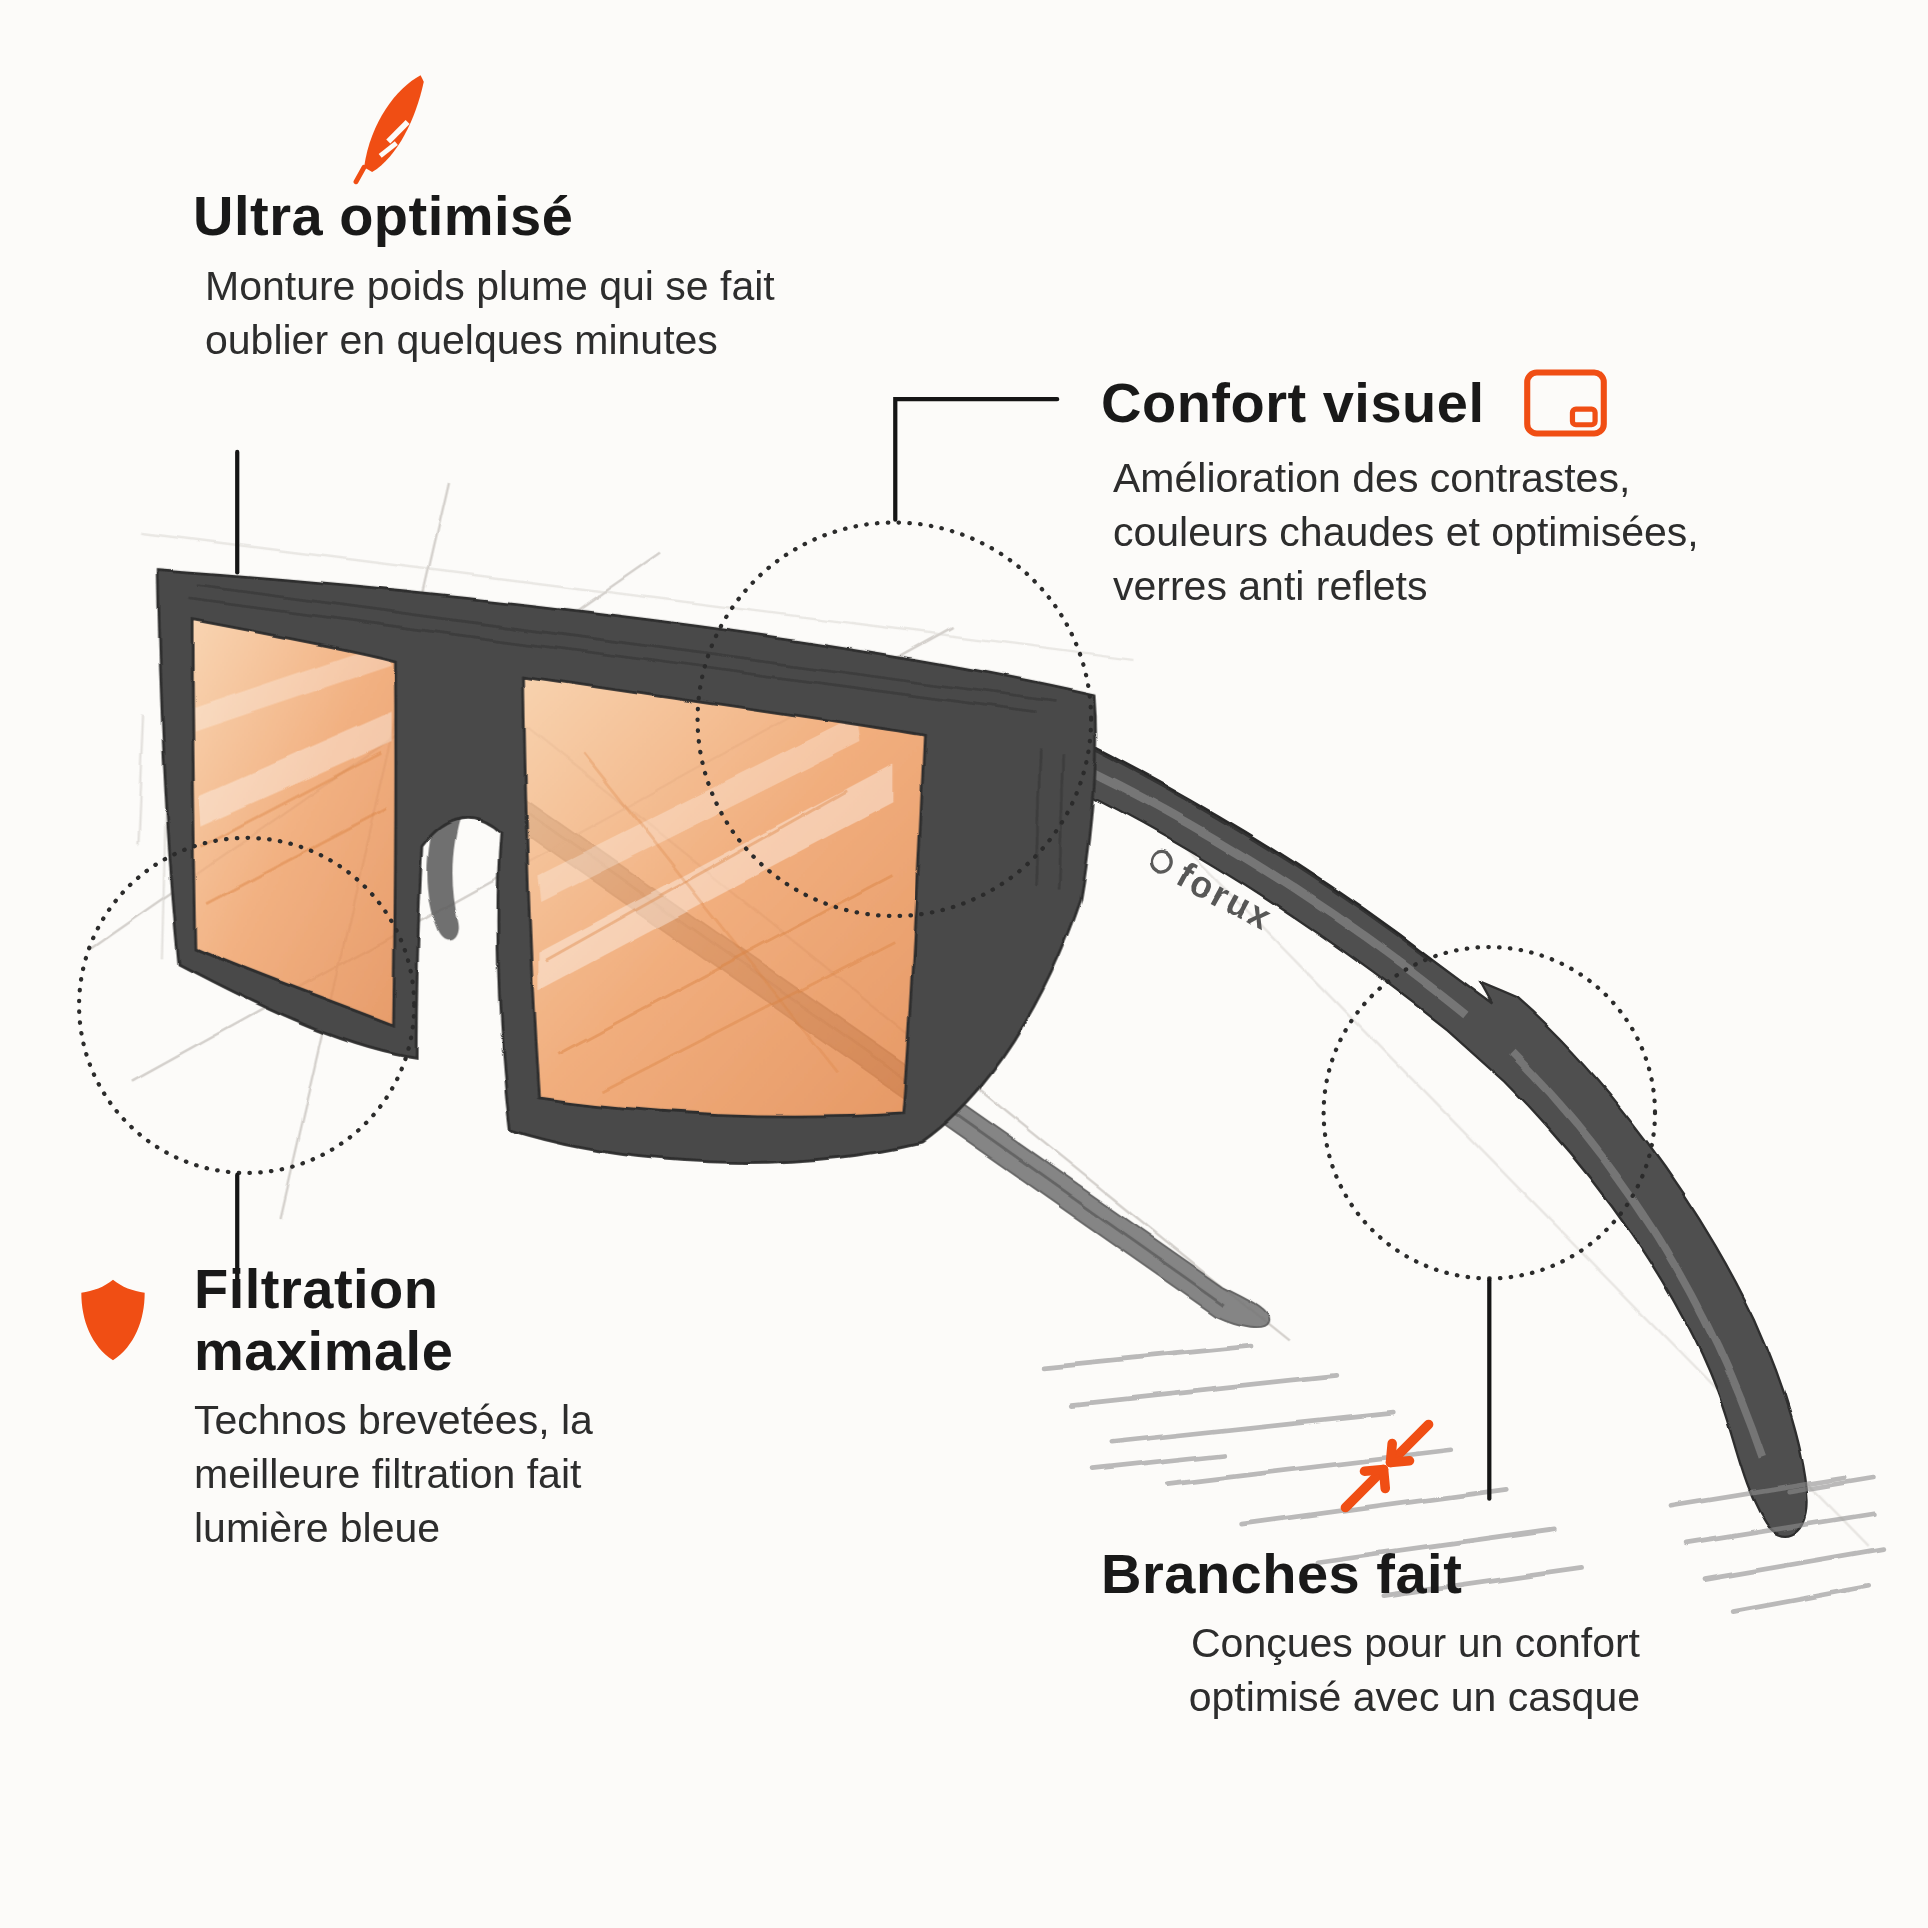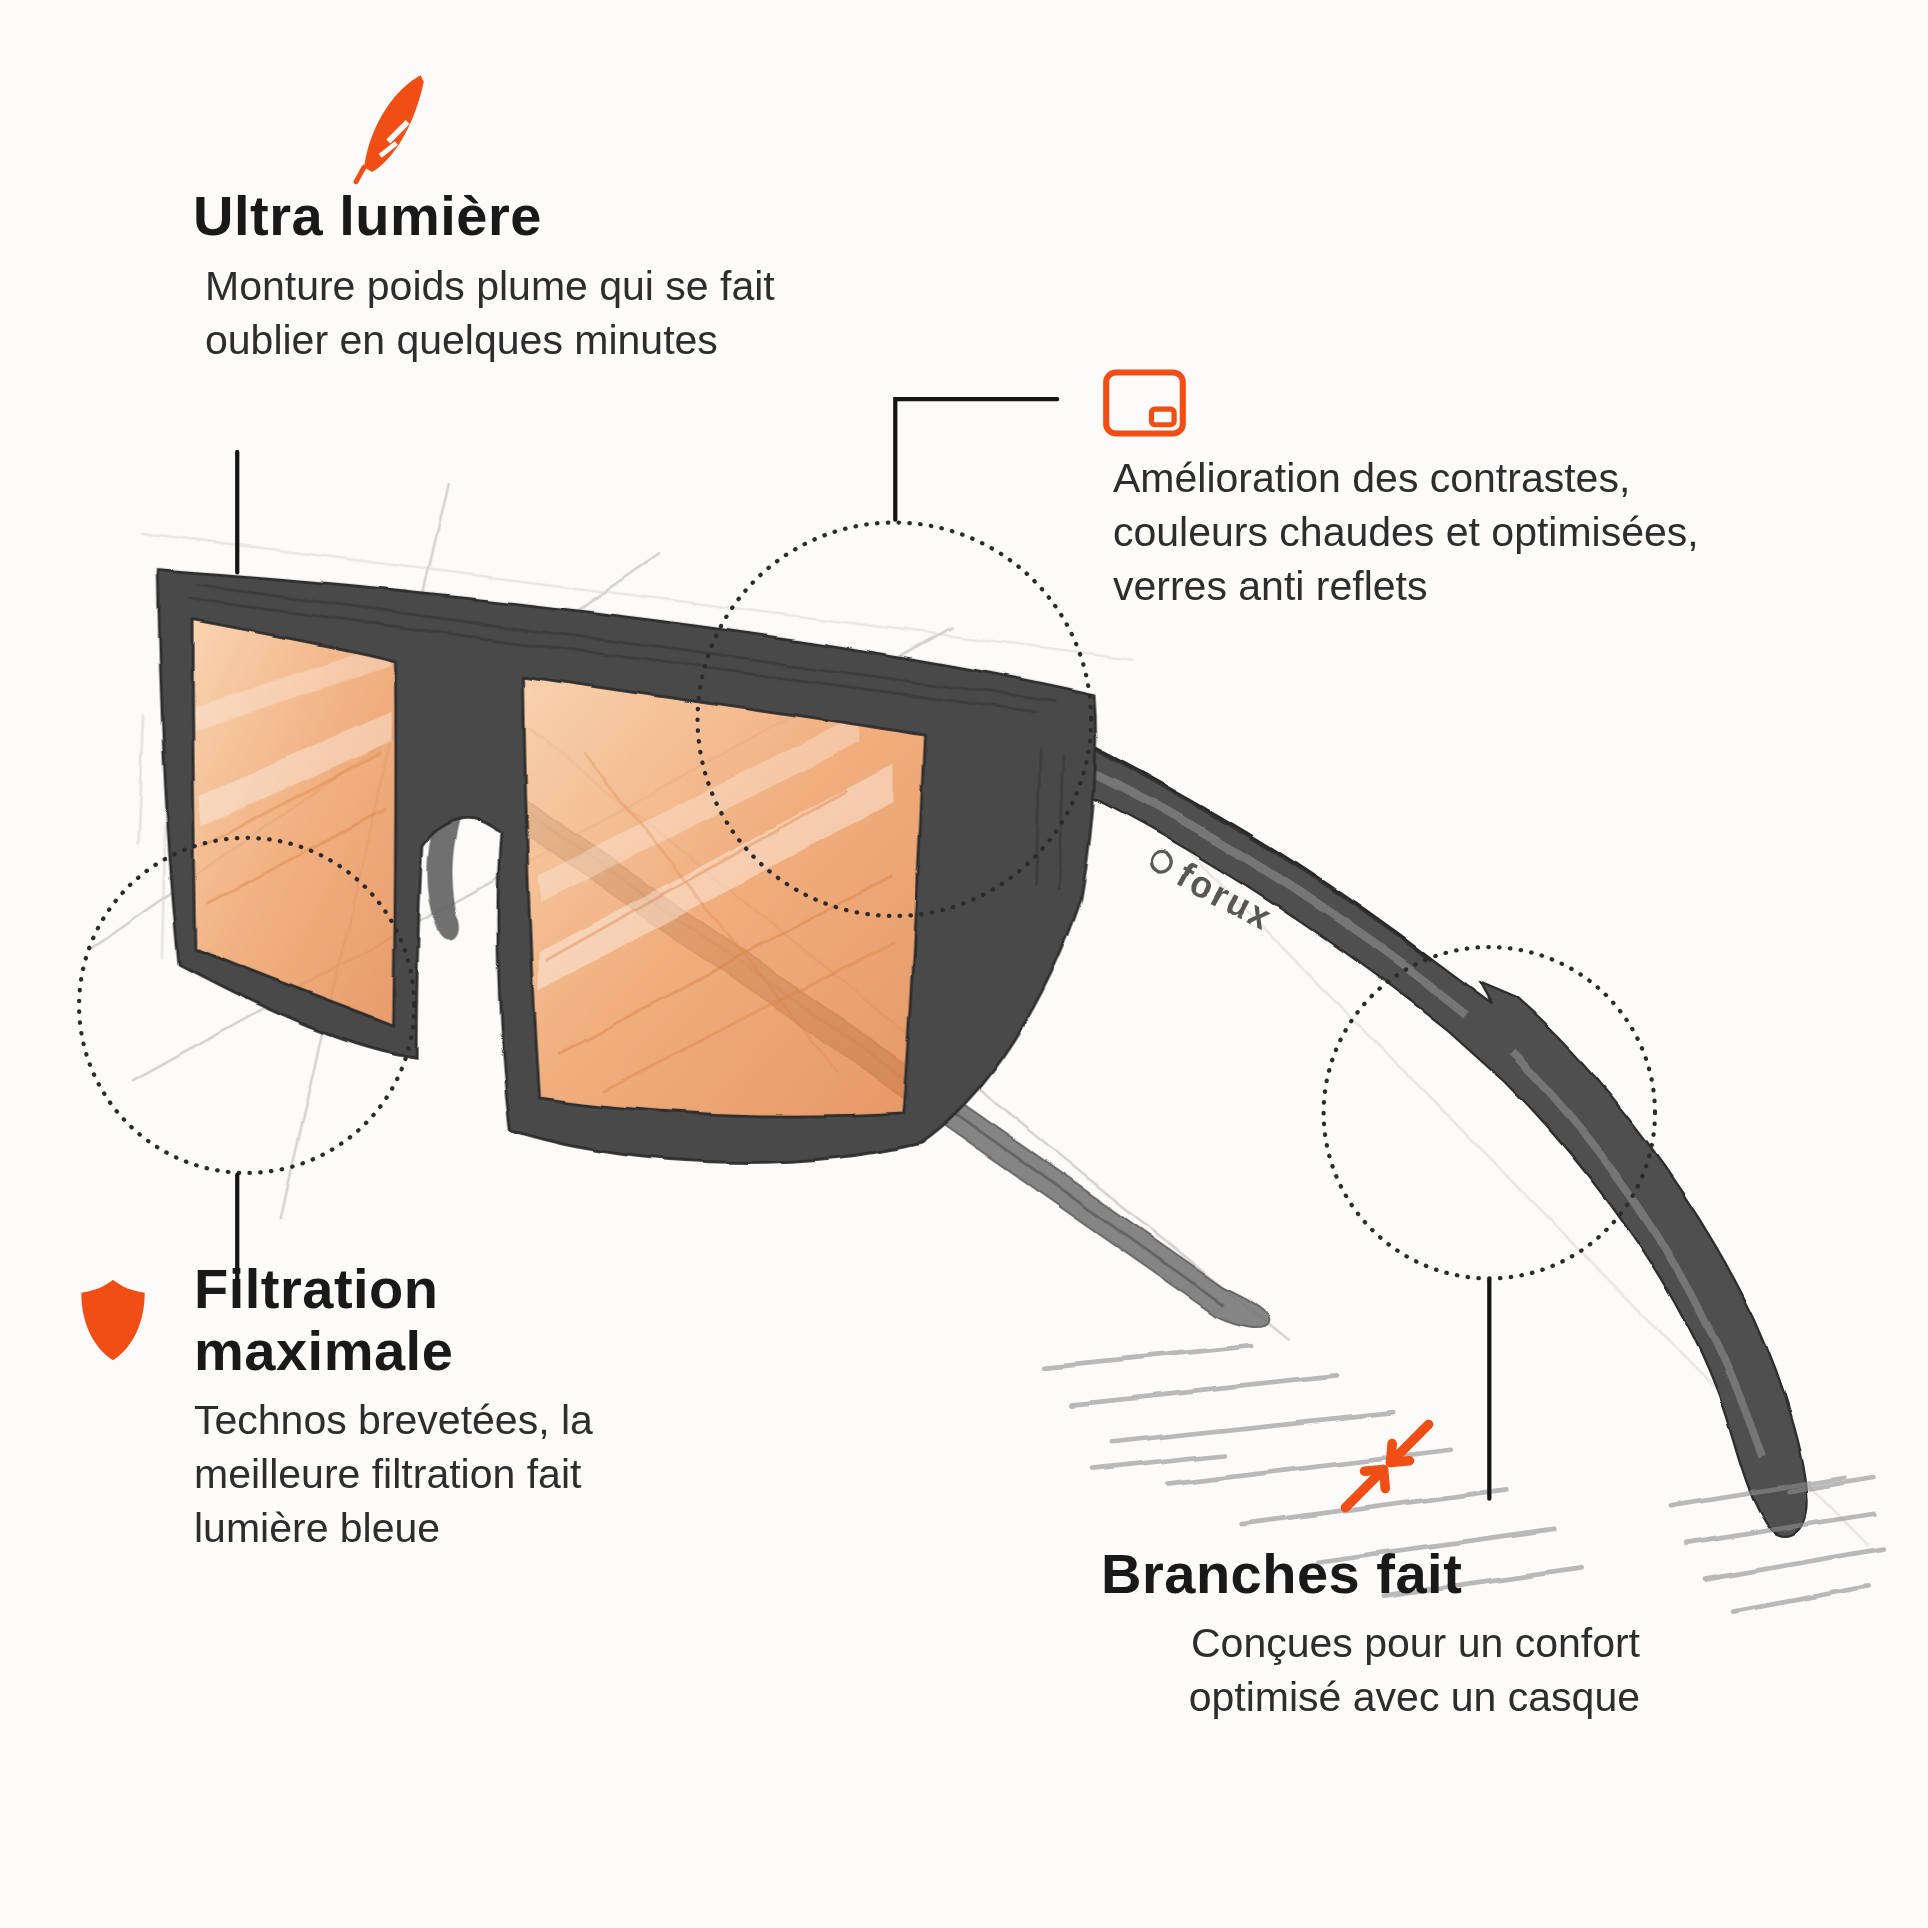--- a/index.html
+++ b/index.html
@@ -154,26 +154,27 @@
 
   <section class="feature" style="left:193px;top:72px;width:621px;">
     <div class="icon" style="margin-left:158px;">
       <svg width="81" height="113" viewBox="0 0 100 140">
         <path d="M86,4 C56,20 24,62 16,118 L26,124 C58,104 80,58 90,12 Z" fill="currentColor"></path>
         <path d="M16,118 L6,136" stroke="currentColor" stroke-width="6" stroke-linecap="round" fill="none"></path>
         <line x1="70" y1="62" x2="46" y2="86" stroke="#fcfbf9" stroke-width="7"></line>
         <line x1="56" y1="88" x2="36" y2="104" stroke="#fcfbf9" stroke-width="6"></line>
       </svg>
     </div>
-    <h2 class="mt-md">Ultra lumière</h2>
+    <h2 class="mt-md">Ultra optimisé</h2>
     <p class="mt-sm">Monture poids plume qui se fait oublier en quelques minutes</p>
   </section>
 
   <section class="feature" style="left:1101px;top:367px;width:659px;">
     <div class="heading-row">
+      <h2>Confort visuel</h2>
       <div class="icon">
         <svg width="87" height="72" viewBox="0 0 100 82">
           <rect x="6" y="6" width="88" height="70" rx="11" fill="none" stroke="currentColor" stroke-width="7"></rect>
           <rect x="58" y="48" width="26" height="18" rx="4" fill="none" stroke="currentColor" stroke-width="6"></rect>
         </svg>
       </div>
     </div>
     <p class="mt-md">Amélioration des contrastes, couleurs chaudes et optimisées, verres anti reflets</p>
   </section>
 

